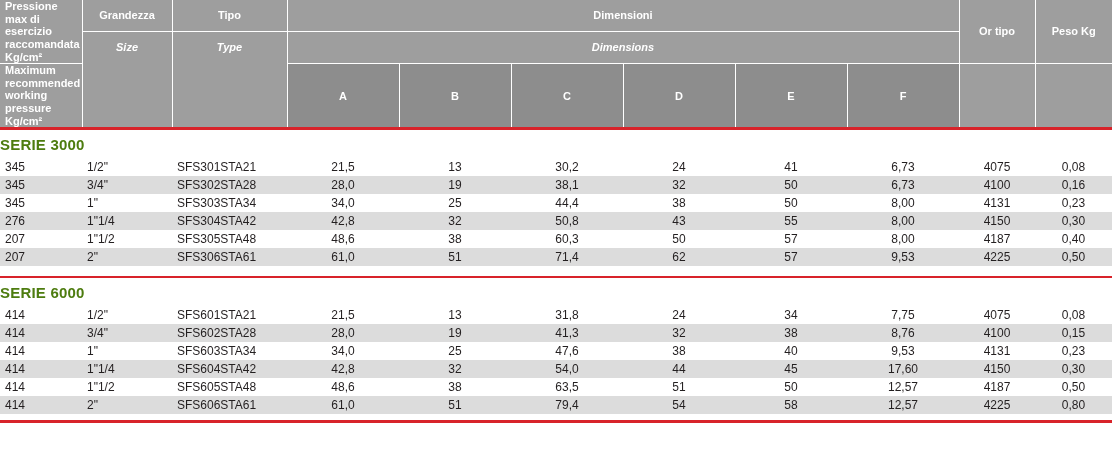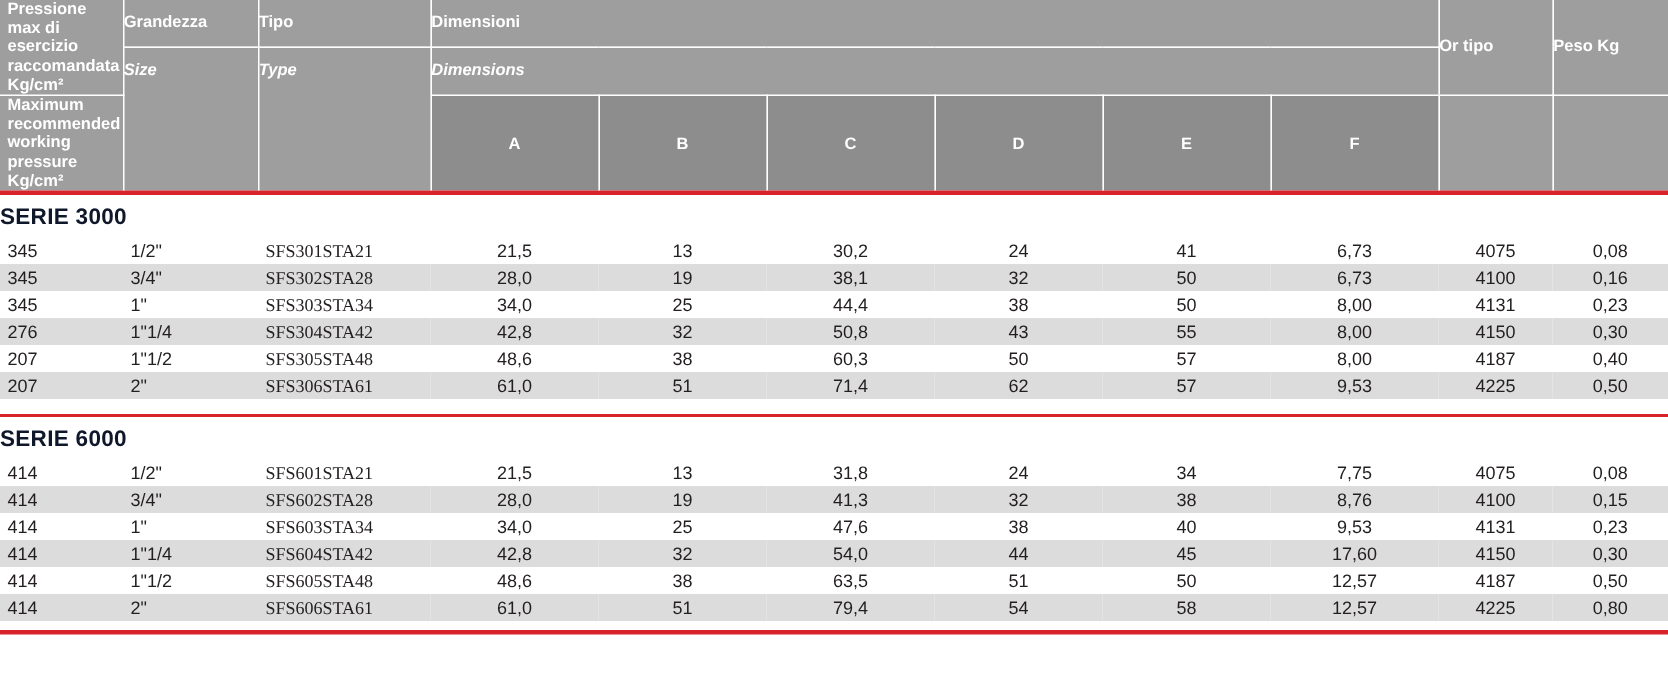--- a/index.html
+++ b/index.html
@@ -22,20 +22,21 @@
   .spec-table td, .spec-table th {
     padding: 0;
     margin: 0;
   }
   
   .hdr-cell {
     background: #9e9e9e;
     color: #ffffff;
     font-weight: bold;
     font-size: 11px;
+    text-align: center;
     vertical-align: middle;
     border-right: 1px solid #ffffff;
     border-bottom: 1px solid #ffffff;
     line-height: 1.15;
     padding: 3px 2px;
   }
   .hdr-cell.left {
     text-align: left;
     padding-left: 5px;
   }
@@ -65,40 +66,40 @@
     background: #d8232a;
   }
   .rule-row.thin td { height: 2px; }
 
   
   .series-row td {
     background: #ffffff;
     height: 28px;
   }
   .series-title {
-    color: #0f172a;
+    color: #4d7c0f;
     font-weight: bold;
     font-size: 15px;
     padding-left: 88px;
     letter-spacing: 0.2px;
   }
 
   
   .data-row td {
     font-size: 12px;
     height: 18px;
     text-align: center;
     color: #231f20;
     vertical-align: middle;
   }
   .data-row.odd td { background: #ffffff; }
   .data-row.even td { background: #dcdcdc; }
   .data-row td.colA { text-align: left; padding-left: 5px; margin-left: 12px; }
   .data-row td.colB { text-align: left; padding-left: 5px; }
-  .data-row td.colC { text-align: left; padding-left: 5px; font-family: Liberation Serif, serif; }
+  .data-row td.colC { text-align: left; padding-left: 5px; }
 
   .gap-row td {
     height: 10px;
     background: #ffffff;
   }
   .gap-row.small td { height: 6px; }
 </style>
 </head>
 <body>
 

